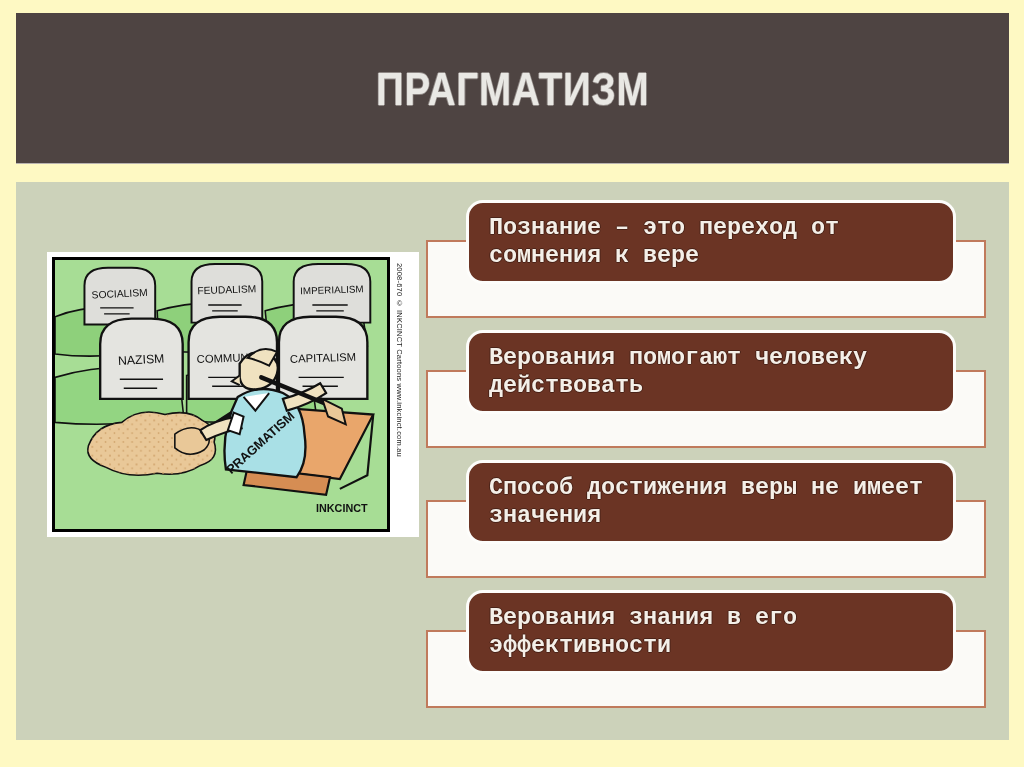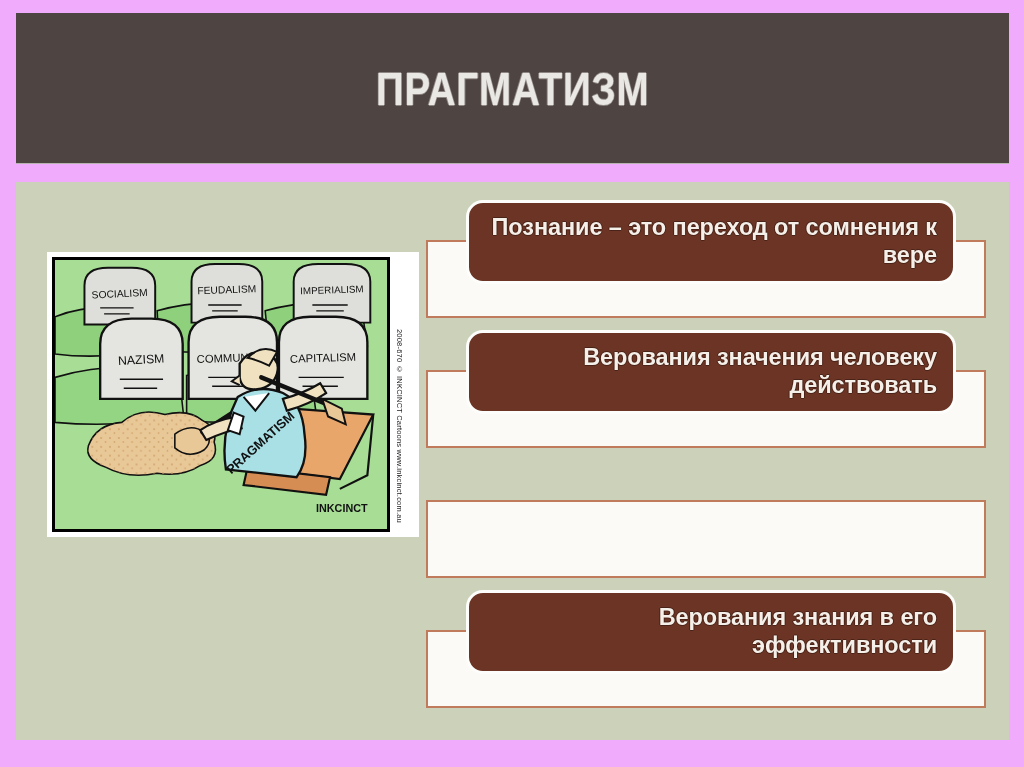--- a/index.html
+++ b/index.html
@@ -11,22 +11,21 @@
     width: 1024px;
     height: 767px;
     overflow: hidden;
     font-family: "Liberation Sans", sans-serif;
   }
 
   .slide {
     position: relative;
     width: 1024px;
     height: 767px;
-    background: #f0abfc;
-    text-align: right;
+    background: #fef9c3;
   }
 
   
   .title-banner {
     position: absolute;
     left: 16px;
     top: 13px;
     width: 993px;
     height: 150px;
     background: #4e4442;
@@ -108,20 +107,21 @@
   }
   .svgholder { display:block; width:100%; height:100%; }
 
   
   .callouts {
     position: absolute;
     left: 410px;
     top: 18px;
     width: 570px;
     height: 530px;
+    font-family: Liberation Mono, monospace;
   }
   .callout {
     position: absolute;
     left: 0;
     width: 562px;
     height: 120px;
   }
   .callout-card {
     position: absolute;
     left: 0;
@@ -288,26 +288,29 @@
       <div class="callout c0">
         <div class="callout-card"></div>
         <div class="callout-chip">
           <span class="callout-text">Познание – это переход от сомнения к вере</span>
         </div>
       </div>
 
       <div class="callout c1">
         <div class="callout-card"></div>
         <div class="callout-chip">
-          <span class="callout-text">Верования значения человеку действовать</span>
+          <span class="callout-text">Верования помогают человеку действовать</span>
         </div>
       </div>
 
       <div class="callout c2">
         <div class="callout-card"></div>
+        <div class="callout-chip">
+          <span class="callout-text">Способ достижения веры не имеет значения</span>
+        </div>
       </div>
 
       <div class="callout c3">
         <div class="callout-card"></div>
         <div class="callout-chip">
           <span class="callout-text">Верования знания в его эффективности</span>
         </div>
       </div>
 
     </div>

